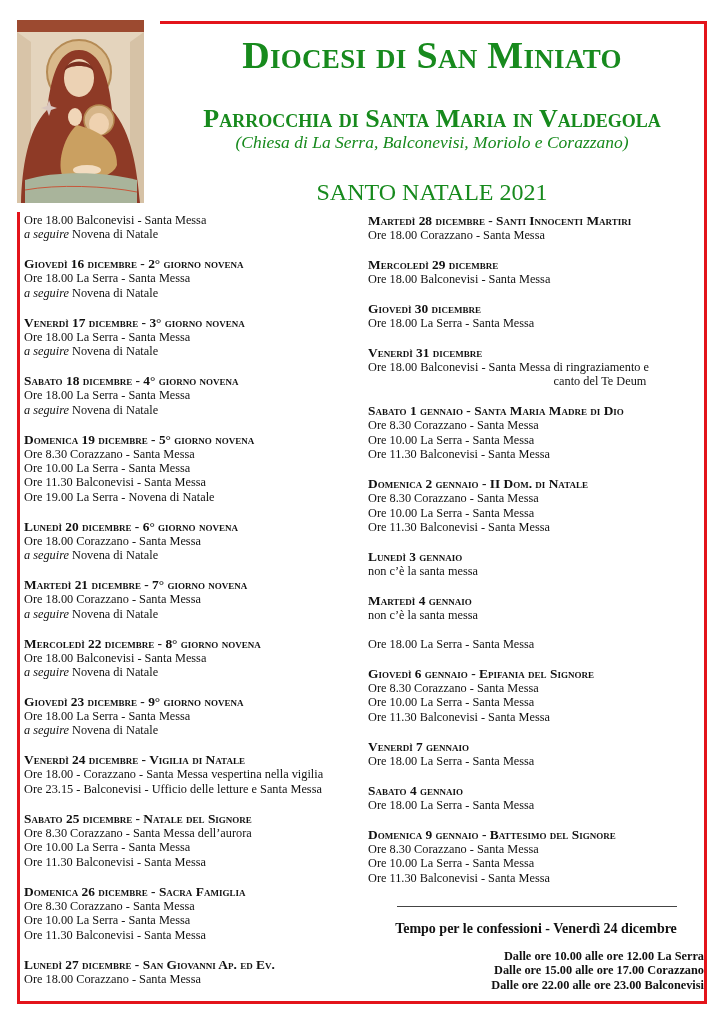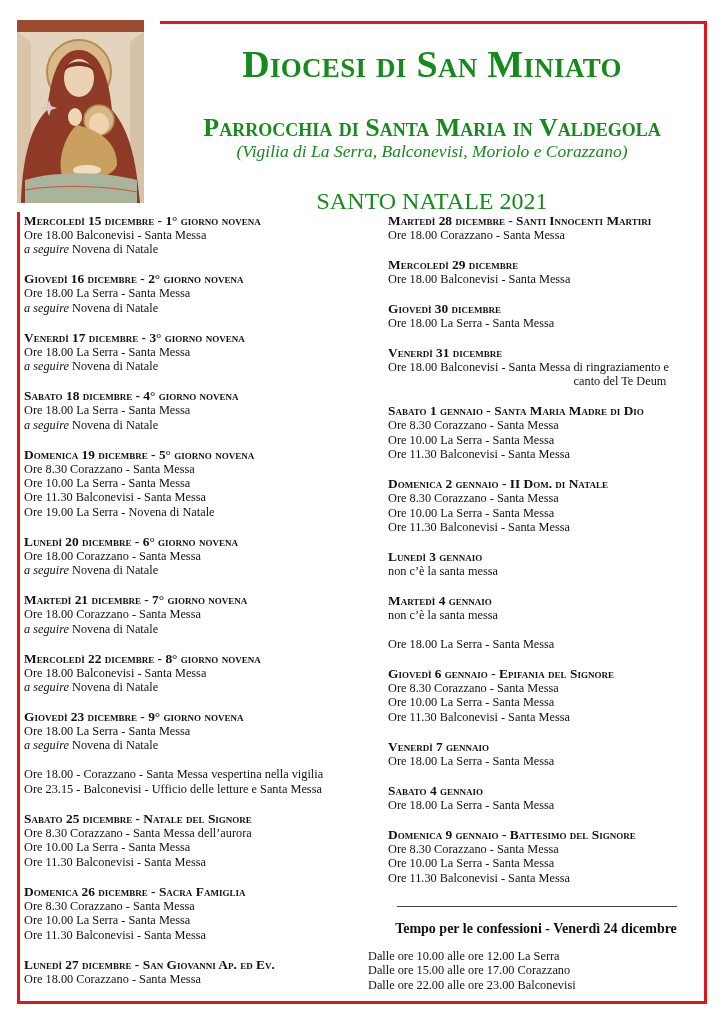--- a/index.html
+++ b/index.html
@@ -6,37 +6,37 @@
   body { width:724px; height:1024px; position:relative; overflow:hidden;
          font-family:"Liberation Serif","DejaVu Serif",serif; color:#111; }
   .frame-top { position:absolute; left:160px; top:21px; width:547px; height:3px; background:#e3141b; }
   .frame-right { position:absolute; left:704px; top:21px; width:3px; height:983px; background:#e3141b; }
   .frame-bottom { position:absolute; left:17px; top:1001px; width:690px; height:3px; background:#e3141b; }
   .frame-left { position:absolute; left:17px; top:212px; width:3px; height:792px; background:#e3141b; }
 
   .icon-img { position:absolute; left:17px; top:20px; width:127px; height:183px; overflow:hidden; background:#e7d9c4; }
 
   .header { position:absolute; left:160px; top:24px; width:544px; text-align:center; color:#178a1d; }
-  .title { font-size:38px; font-weight:bold; font-variant:small-caps; letter-spacing:0.3px; margin-top:17px; line-height:46px; }
+  .title { font-size:38px; font-weight:bold; font-variant:small-caps; letter-spacing:0.3px; margin-top:8px; line-height:46px; }
   .parish { font-size:26px; font-weight:bold; font-variant:small-caps; margin-top:28px; line-height:26px; }
   .churches { font-size:17.5px; font-style:italic; line-height:20px; margin-top:0px; }
   .event-title { font-size:24px; font-weight:normal; margin-top:26px; line-height:28px; }
 
   .col { position:absolute; top:213px; font-size:12.3px; line-height:14.4px; }
   .col-left { left:24px; width:335px; }
-  .col-right { left:388px; width:330px; }
+  .col-right { left:368px; width:330px; }
   .day { margin-bottom:14.6px; }
   .day-head { font-weight:bold; font-variant:small-caps; font-size:13.4px; line-height:15px; white-space:nowrap; }
   .line { white-space:nowrap; }
   .line i { font-style:italic; }
   .indent { padding-left:134px;text-align:center; }
 
   .divider { position:absolute; left:397px; top:906px; width:280px; height:1px; background:#444; }
   .conf-title { position:absolute; left:368px; top:921px; width:336px; text-align:center; font-weight:bold; font-size:14px; }
-  .conf-lines { position:absolute; left:368px; top:949px; width:336px; text-align:left; font-size:12.3px; line-height:14.4px; }
+  .conf-lines { position:absolute; left:368px; top:949px; width:336px; text-align:right; font-size:12.3px; line-height:14.4px;font-weight:bold; }
 </style>
 </head>
 <body>
 
 <div class="frame-top"></div>
 <div class="frame-right"></div>
 <div class="frame-bottom"></div>
 <div class="frame-left"></div>
 
 <div class="icon-img">
@@ -56,27 +56,26 @@
     <ellipse cx="70" cy="150" rx="14" ry="5" fill="#f2dcc0"></ellipse>
     <path d="M8,160 C40,150 90,152 120,160 L120,183 L8,183 Z" fill="#a9b49b"></path>
     <path d="M8,170 C40,164 90,166 120,172" stroke="#c8573a" stroke-width="1" fill="none"></path>
     <path d="M30,86 l2,-6 l2,6 l6,2 l-6,2 l-2,6 l-2,-6 l-6,-2 z" fill="#d9c7c0"></path>
   </svg>
 </div>
 
 <div class="header">
   <div class="title">Diocesi di San Miniato</div>
   <div class="parish">Parrocchia di Santa Maria in Valdegola</div>
-  <div class="churches">(Vigilia di La Serra, Balconevisi, Moriolo e Corazzano)</div>
+  <div class="churches">(Chiesa di La Serra, Balconevisi, Moriolo e Corazzano)</div>
   <div class="event-title">SANTO NATALE 2021</div>
 </div>
 
 <div class="col col-left" id="col-left">
     <div class="day">
-      <div class="day-head">Mercoledì 15 dicembre - 1° giorno novena</div>
       <div class="line"><span>Ore 18.00 Balconevisi - Santa Messa</span></div>
       <div class="line"><i>a seguire</i><span> Novena di Natale</span></div>
     </div>
     <div class="day">
       <div class="day-head">Giovedì 16 dicembre - 2° giorno novena</div>
       <div class="line"><span>Ore 18.00 La Serra - Santa Messa</span></div>
       <div class="line"><i>a seguire</i><span> Novena di Natale</span></div>
     </div>
     <div class="day">
       <div class="day-head">Venerdì 17 dicembre - 3° giorno novena</div>
@@ -109,20 +108,21 @@
       <div class="day-head">Mercoledì 22 dicembre - 8° giorno novena</div>
       <div class="line"><span>Ore 18.00 Balconevisi - Santa Messa</span></div>
       <div class="line"><i>a seguire</i><span> Novena di Natale</span></div>
     </div>
     <div class="day">
       <div class="day-head">Giovedì 23 dicembre - 9° giorno novena</div>
       <div class="line"><span>Ore 18.00 La Serra - Santa Messa</span></div>
       <div class="line"><i>a seguire</i><span> Novena di Natale</span></div>
     </div>
     <div class="day">
+      <div class="day-head">Venerdì 24 dicembre - Vigilia di Natale</div>
       <div class="line"><span>Ore 18.00 - Corazzano - Santa Messa vespertina nella vigilia</span></div>
       <div class="line"><span>Ore 23.15 - Balconevisi - Ufficio delle letture e Santa Messa</span></div>
     </div>
     <div class="day">
       <div class="day-head">Sabato 25 dicembre - Natale del Signore</div>
       <div class="line"><span>Ore 8.30 Corazzano - Santa Messa dell’aurora</span></div>
       <div class="line"><span>Ore 10.00 La Serra - Santa Messa</span></div>
       <div class="line"><span>Ore 11.30 Balconevisi - Santa Messa</span></div>
     </div>
     <div class="day">

